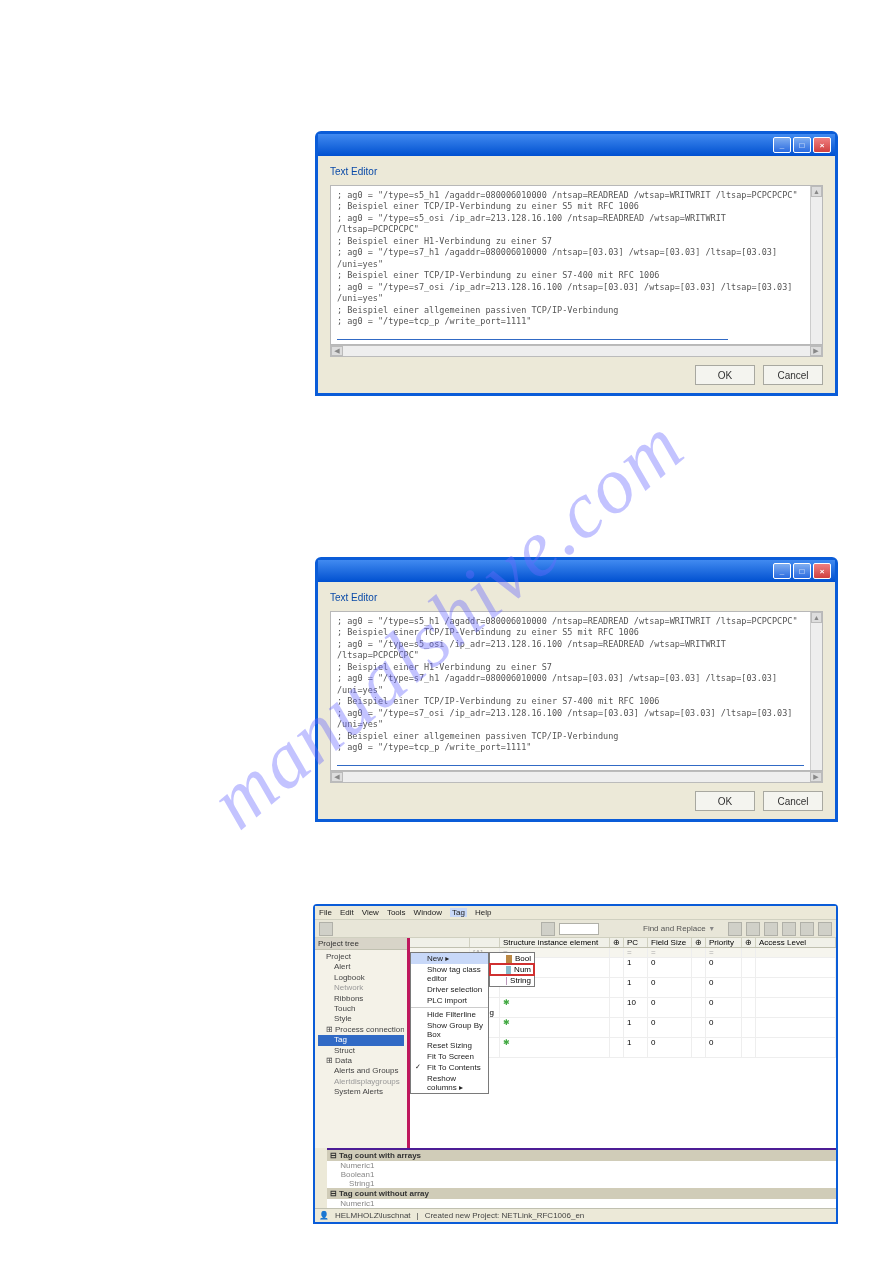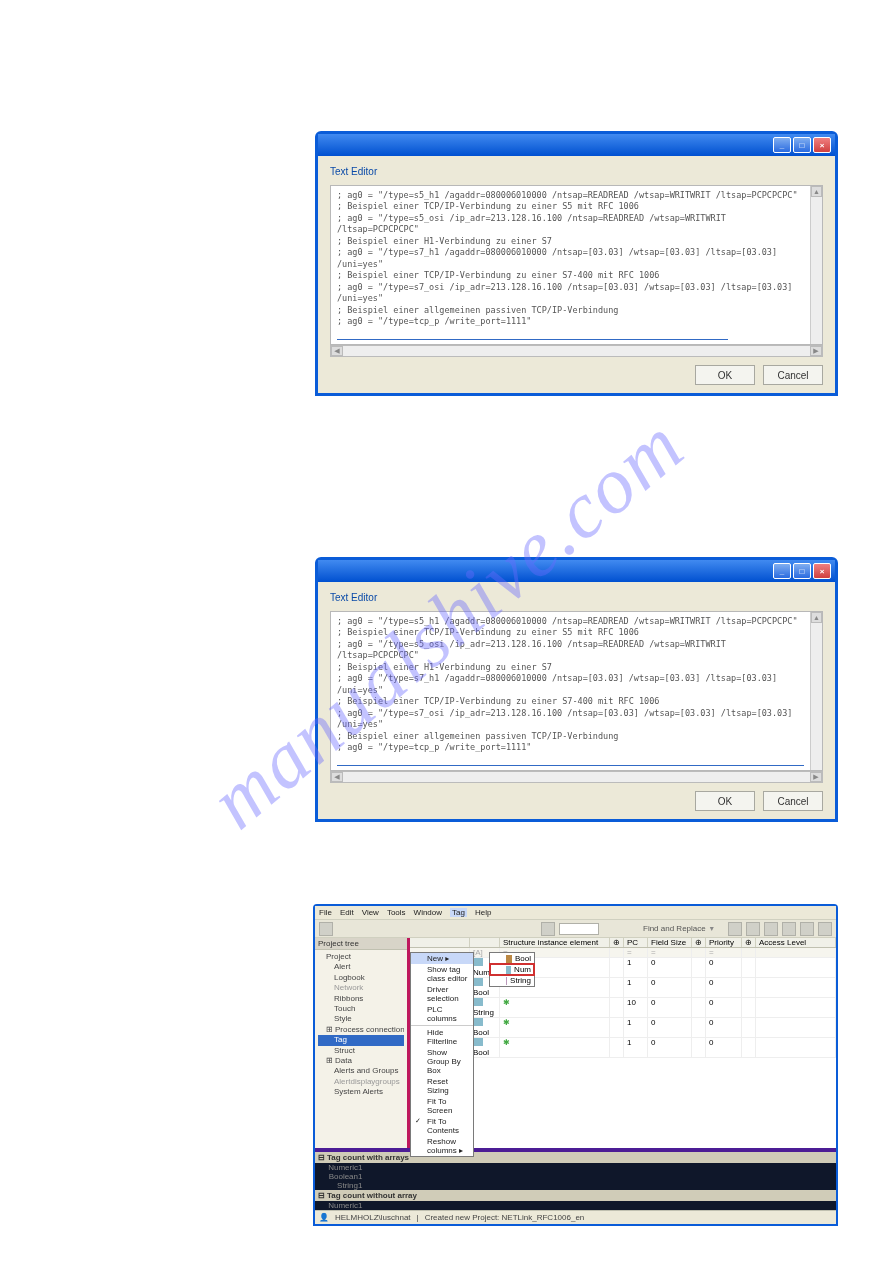--- a/index.html
+++ b/index.html
@@ -164,21 +164,21 @@
   }
   .tree-head { background: #d8d4c8; color: #333; padding: 1px 3px; border-bottom: 1px solid #c0c0b0; }
   .tree-list { padding: 2px 3px; }
   .tree-item { color: #444; padding: 0 0 0 12px; line-height: 1.3; white-space: nowrap; overflow: hidden; }
   .tree-item.selected { background: #316ac5; color: #fff; }
   .tree-item.dim { color: #999; }
   .context-menu {
     position: absolute;
     left: 95px;
     top: 14px;
-    width: 64px;
+    width: 79px;
     background: #fff;
     border: 1px solid #7a7a7a;
     z-index: 5;
     font-size: 8px;
   }
   .cm-item { padding: 1px 4px 1px 16px; color: #222; cursor: default; }
   .cm-item.sel { background: #c8d8f8; }
   .cm-item.chk::before { content: "✓"; position: absolute; margin-left: -12px; font-size: 7px; }
   .cm-sep { height: 1px; background: #ccc; margin: 1px 0; }
   .submenu {
@@ -209,22 +209,23 @@
     font-size: 8px;
   }
   .grid-head div { padding: 0 3px; border-right: 1px solid #d0d0c0; white-space: nowrap; }
   .grid-row {
     display: flex;
     font-size: 8px;
     border-bottom: 1px solid #eee;
   }
   .grid-row div { padding: 0 3px; border-right: 1px solid #eee; }
   .bottom-panel {
-    background: #0f172a;
-    border-top: 4px solid #4c1d95;
+    background: #ffffff;
+    border-top: 2px solid #4c1d95;
+    margin-left: 12px;
   }
   .bp-head { background: #d0ccb8; padding: 1px 3px; font-weight: bold; color: #333; }
   .bp-row { display: flex; padding: 0 3px; color: #888; }
   .bp-row span:first-child { width: 40px; text-align: right; }
   .statusbar {
     height: 14px;
     background: #ece9d8;
     border-top: 1px solid #c0c0b0;
     color: #444;
     padding: 1px 4px;
@@ -362,21 +363,21 @@
           <div class="tree-item" style="padding-left: 16px;">Alerts and Groups</div>
           <div class="tree-item dim" style="padding-left: 16px;">Alertdisplaygroups</div>
           <div class="tree-item" style="padding-left: 16px;">System Alerts</div>
         </div>
     </div>
 
     <div class="context-menu" id="ctx-menu">
         <div class="cm-item sel">New  ▸</div>
         <div class="cm-item">Show tag class editor</div>
         <div class="cm-item">Driver selection</div>
-        <div class="cm-item">PLC columns</div>
+        <div class="cm-item">PLC import</div>
         <div class="cm-sep"></div>
         <div class="cm-item">Hide Filterline</div>
         <div class="cm-item">Show Group By Box</div>
         <div class="cm-item">Reset Sizing</div>
         <div class="cm-item">Fit To Screen</div>
         <div class="cm-item chk">Fit To Contents</div>
         <div class="cm-item">Reshow columns  ▸</div>
       </div>
 
     <div class="submenu" id="sub-menu">

